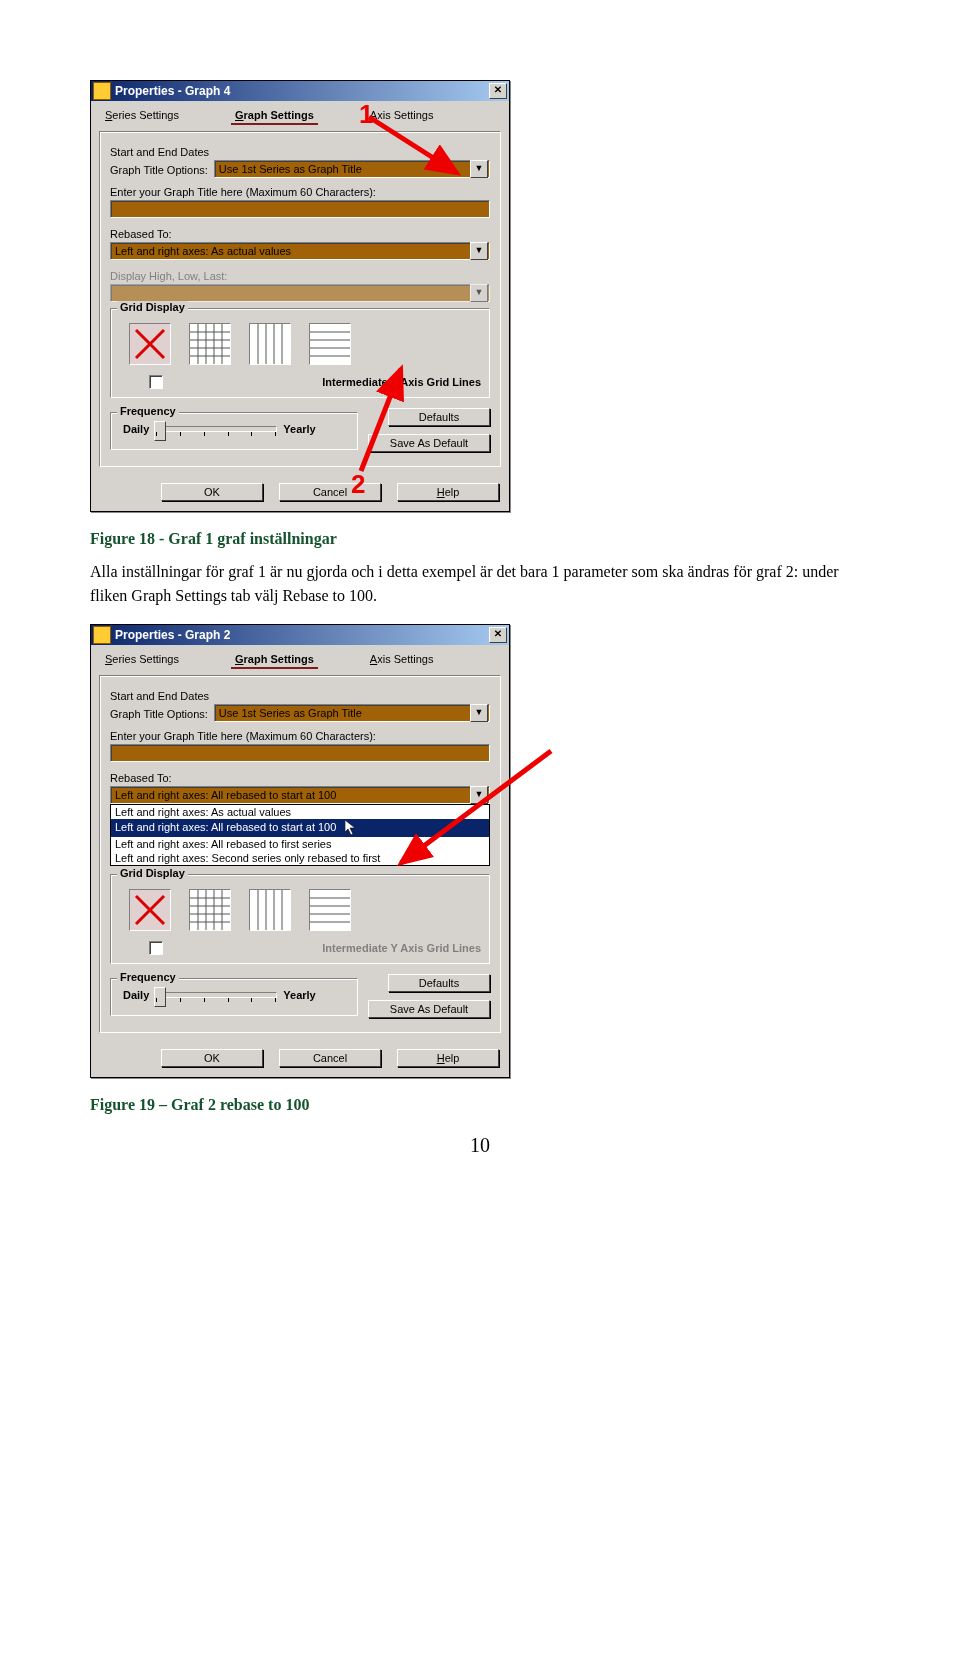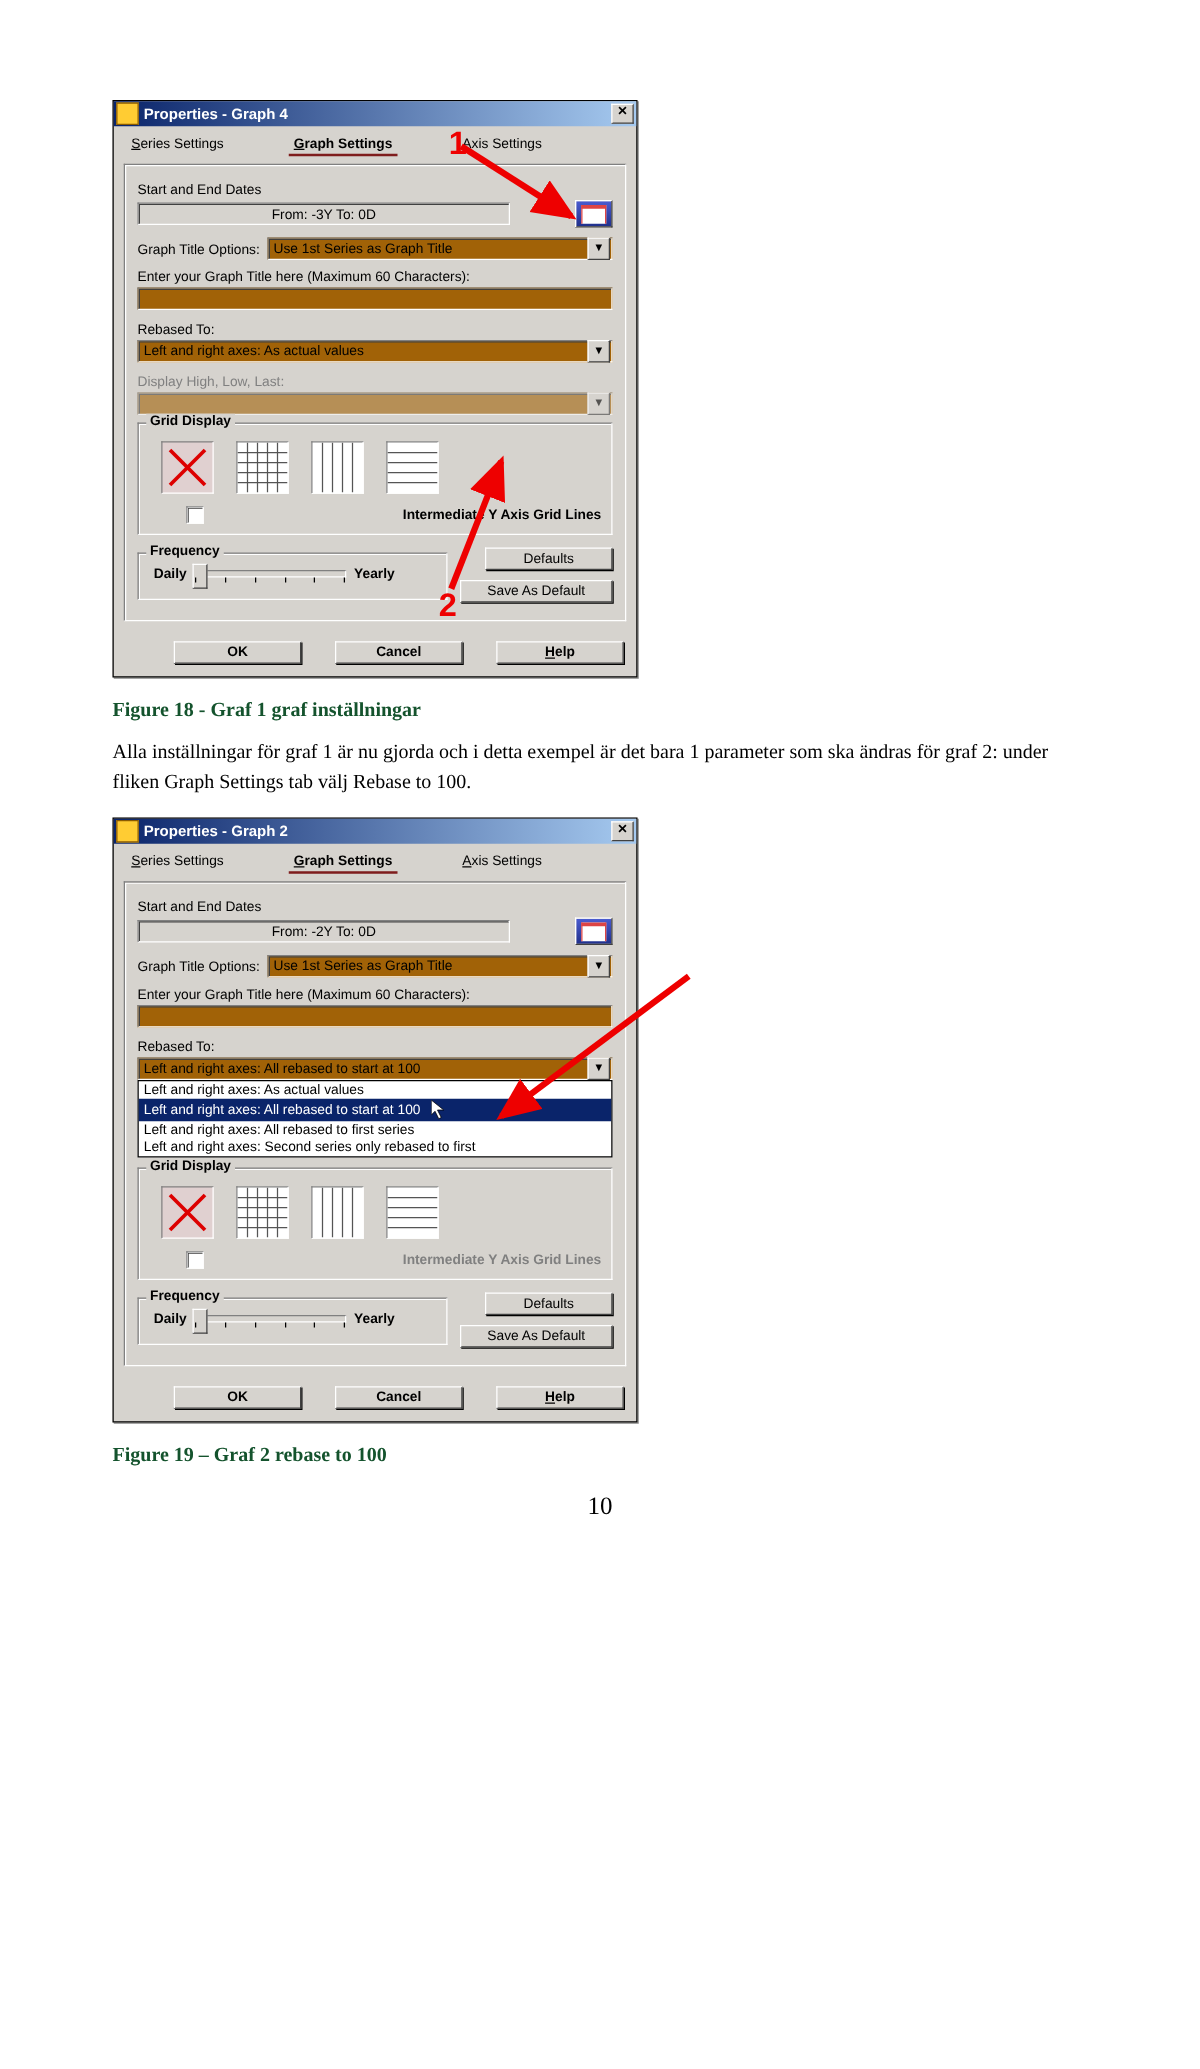--- a/index.html
+++ b/index.html
@@ -136,21 +136,21 @@
   }
   .btn {
     min-width:80px; padding:2px 10px; text-align:center;
     background:#d6d3ce;
     border:1px solid #fff;
     border-right-color:#404040; border-bottom-color:#404040;
     box-shadow: 1px 1px 0 #000;
     font-size:11px;
   }
   .btnrow { display:flex; justify-content:flex-end; gap:8px; padding:4px 0; }
-  .footer { display:flex; justify-content:flex-end; gap:27px; padding:10px;font-weight:bold; }
+  .footer { display:flex; justify-content:flex-end; gap:16px; padding:10px; }
   .underline-first::first-letter { text-decoration:underline; }
   .dropdown-open {
     background:#fff; border:1px solid #000;
     font-size:11px;
   }
   .dropdown-open div { padding:1px 4px; }
   .dropdown-open .selopt { background:#0a246a; color:#fff; }
   .cursor { display:inline-block; margin-left:6px; }
   .annot {
     position:absolute; color:#e00; font-weight:bold;
@@ -190,27 +190,20 @@
     <defs>
         <marker id="ah1" markerWidth="8" markerHeight="8" refX="6" refY="3" orient="auto">
           <polygon points="0,0 7,3 0,6" fill="#e00"></polygon>
         </marker>
       </defs>
     <line x1="8" y1="6" x2="96" y2="62" stroke="#e00" stroke-width="5" marker-end="url(#ah1)"></line>
   </svg>
 
   <div class="panel">
     <div class="label">Start and End Dates</div>
-    <div class="row">
-      <div class="textbox sunken" style="flex:1; text-align:center;">From: -3Y To: 0D</div>
-      <div style="width:40px;"></div>
-      <div class="datebtn">
-          <span></span>
-        </div>
-    </div>
 
     <div class="row">
       <span class="label">Graph Title Options:</span>
       <div class="combo">
         <span>Use 1st Series as Graph Title</span>
         <span class="arrow">▼</span>
       </div>
     </div>
 
     <div class="label">Enter your Graph Title here (Maximum 60 Characters):</div>
@@ -346,27 +339,20 @@
     <defs>
         <marker id="ah3" markerWidth="8" markerHeight="8" refX="6" refY="3" orient="auto">
           <polygon points="0,0 7,3 0,6" fill="#e00"></polygon>
         </marker>
       </defs>
     <line x1="160" y1="6" x2="10" y2="118" stroke="#e00" stroke-width="5" marker-end="url(#ah3)"></line>
   </svg>
 
   <div class="panel">
     <div class="label">Start and End Dates</div>
-    <div class="row">
-      <div class="textbox sunken" style="flex:1; text-align:center;">From: -2Y To: 0D</div>
-      <div style="width:40px;"></div>
-      <div class="datebtn">
-          <span></span>
-        </div>
-    </div>
 
     <div class="row">
       <span class="label">Graph Title Options:</span>
       <div class="combo">
         <span>Use 1st Series as Graph Title</span>
         <span class="arrow">▼</span>
       </div>
     </div>
 
     <div class="label">Enter your Graph Title here (Maximum 60 Characters):</div>

